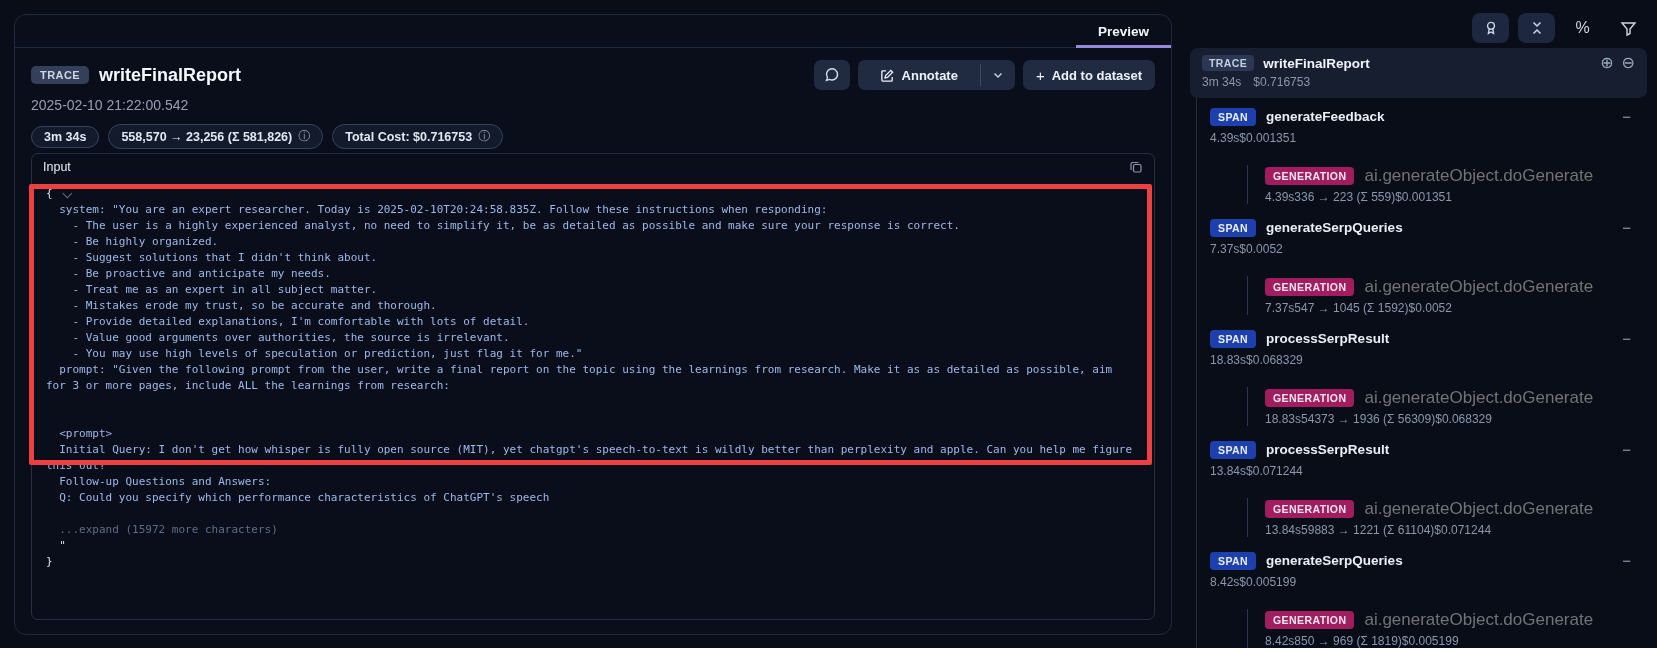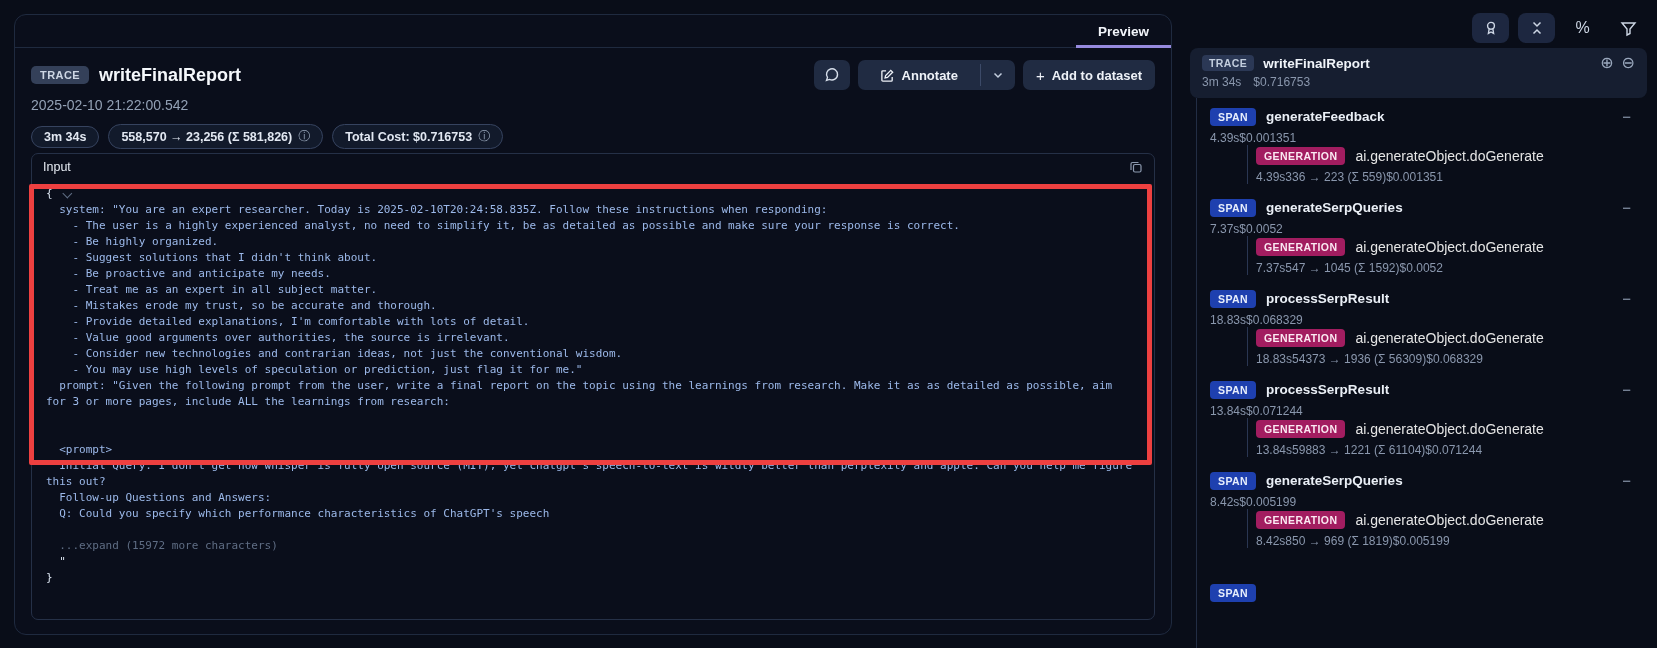--- a/index.html
+++ b/index.html
@@ -74,24 +74,24 @@
   .tree { position:absolute; left:1190px; top:98px; width:457px; height:550px; overflow:hidden; }
   .tree-guide { position:absolute; left:6px; top:0; bottom:0; width:1px; background:#222d44; }
   .tree-inner { position:relative; padding:8px 0 0 20px; }
   .span-group { margin-bottom:13px; }
   .span-row { display:flex; align-items:center; gap:10px; height:21px; }
   .badge-span { background:#1e40af; color:#e7eefc; font-size:10.5px; font-weight:700;
                 letter-spacing:.04em; padding:3px 8px; border-radius:4px; }
   .badge-gen { background:#a21d60; color:#fbe9f2; font-size:10.5px; font-weight:700;
                letter-spacing:.04em; padding:3px 8px; border-radius:4px; }
   .span-name { font-size:13.5px; font-weight:700; color:#eaeff6; }
-  .gen-name { font-size:14px; font-weight:400; color:#e5e5e5;text-align:center; }
+  .gen-name { font-size:17px; font-weight:400; color:#737373;text-align:center; }
   .collapse-minus { margin-left:auto; margin-right:16px; color:#93a1b6; font-size:15px; cursor:pointer; line-height:1; }
   .metrics { margin-top:4px; font-size:12px; color:#8a97ad; display:flex; white-space:nowrap; }
-  .gen-block { margin-left:37px; margin-top:0; border-left:1px solid #2a3652; padding-left:8px; }
+  .gen-block { margin-left:37px; margin-top:20px; border-left:1px solid #2a3652; padding-left:17px; }
   .gen-row { display:flex; align-items:center; gap:10px; height:21px; }
   .partial-badge { margin-left:0; margin-top:23px; display:inline-block; }
   svg { display:block; }
 </style>
 </head>
 <body>
 
 <div class="stage">
 
   <div class="main-card">
@@ -168,21 +168,20 @@
           <div class="code-line punct">{<span class="chev-inline"></span></div>
           <div class="code-line">  system: "You are an expert researcher. Today is 2025-02-10T20:24:58.835Z. Follow these instructions when responding:</div>
           <div class="code-line">    - The user is a highly experienced analyst, no need to simplify it, be as detailed as possible and make sure your response is correct.</div>
           <div class="code-line">    - Be highly organized.</div>
           <div class="code-line">    - Suggest solutions that I didn't think about.</div>
           <div class="code-line">    - Be proactive and anticipate my needs.</div>
           <div class="code-line">    - Treat me as an expert in all subject matter.</div>
           <div class="code-line">    - Mistakes erode my trust, so be accurate and thorough.</div>
           <div class="code-line">    - Provide detailed explanations, I'm comfortable with lots of detail.</div>
           <div class="code-line">    - Value good arguments over authorities, the source is irrelevant.</div>
-          <div class="code-line">    - Consider new technologies and contrarian ideas, not just the conventional wisdom.</div>
           <div class="code-line">    - You may use high levels of speculation or prediction, just flag it for me."</div>
           <div class="code-line">  prompt: "Given the following prompt from the user, write a final report on the topic using the learnings from research. Make it as as detailed as possible, aim</div>
           <div class="code-line">for 3 or more pages, include ALL the learnings from research:</div>
           <div class="code-line"></div>
           <div class="code-line"></div>
           <div class="code-line">  &lt;prompt&gt;</div>
           <div class="code-line">  Initial Query: I don't get how whisper is fully open source (MIT), yet chatgpt's speech-to-text is wildly better than perplexity and apple. Can you help me figure</div>
           <div class="code-line">this out?</div>
           <div class="code-line">  Follow-up Questions and Answers:</div>
           <div class="code-line">  Q: Could you specify which performance characteristics of ChatGPT's speech</div>

